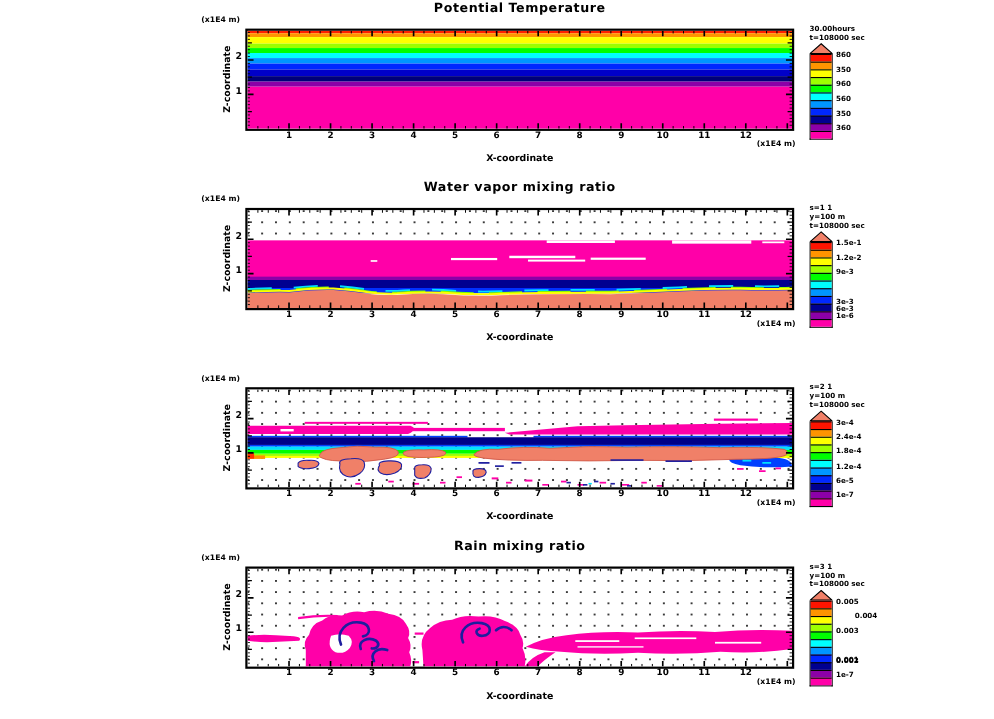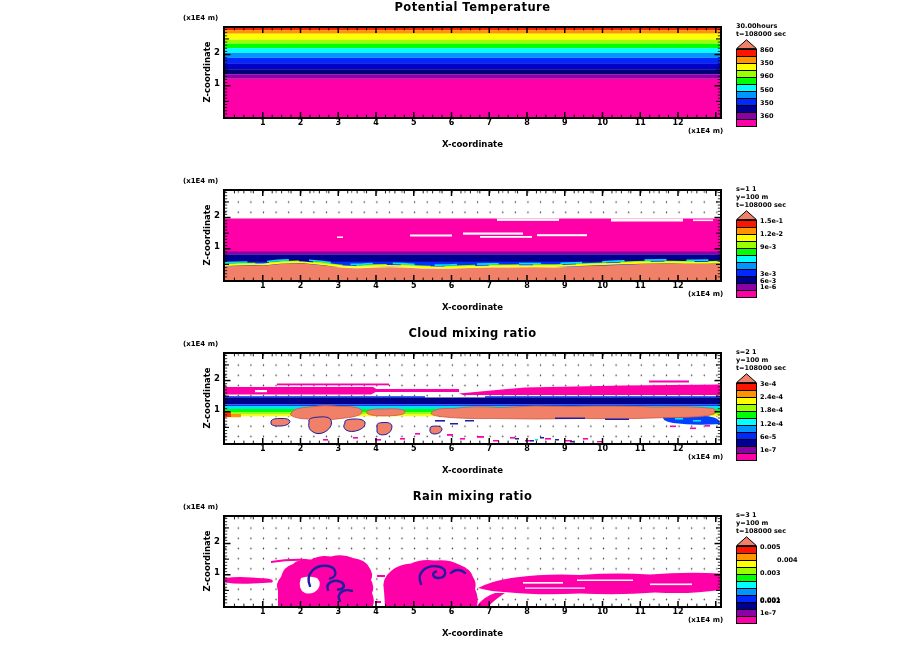--- a/index.html
+++ b/index.html
@@ -268,20 +268,21 @@
             <span style="top: 23.4px;">960</span>
             <span style="top: 36.6px;">560</span>
             <span style="top: 49.8px;">350</span>
             <span style="top: 63px;">360</span>
           </div>
       </div>
     </aside>
   </section>
 
   <section class="panel" style="top:163px">
+    <div class="ptitle">Water vapor mixing ratio</div>
     <div class="yunit">(x1E4 m)</div>
     <div class="ylab">Z-coordinate</div>
     <div class="ytick t2">2</div>
     <div class="ytick t1">1</div>
     <div class="plot dots">
       <svg class="field" viewBox="0 0 495 89" preserveAspectRatio="none">
         <rect x="0" y="27.5" width="495" height="33.5" fill="#FF00A8"></rect>
         <rect x="272" y="27.5" width="62" height="2.4" fill="#fff"></rect>
         <rect x="386" y="27.5" width="72" height="3" fill="#fff"></rect>
         <rect x="468" y="28.5" width="20" height="1.6" fill="#fff"></rect>
@@ -506,21 +507,20 @@
             <span style="top: 23.4px;">9e-3</span>
             <span style="top: 36.6px; margin-top: 20px;">6e-3</span>
             <span style="top: 49.8px;">3e-3</span>
             <span style="top: 63px;">1e-6</span>
           </div>
       </div>
     </aside>
   </section>
 
   <section class="panel" style="top:326px">
-    <div class="ptitle">Cloud mixing ratio</div>
     <div class="yunit">(x1E4 m)</div>
     <div class="ylab">Z-coordinate</div>
     <div class="ytick t2">2</div>
     <div class="ytick t1">1</div>
     <div class="plot dots">
       <svg class="field" viewBox="0 0 495 89" preserveAspectRatio="none">
         <rect x="52" y="29.5" width="112" height="1.8" fill="#FF00A8"></rect>
         <path d="M0,33 H148 Q156,36 146,40.5 H0 Z" fill="#FF00A8"></path>
         <rect x="30" y="36" width="12" height="2.2" fill="#fff"></rect>
         <rect x="150" y="35" width="84" height="3" fill="#FF00A8"></rect>

